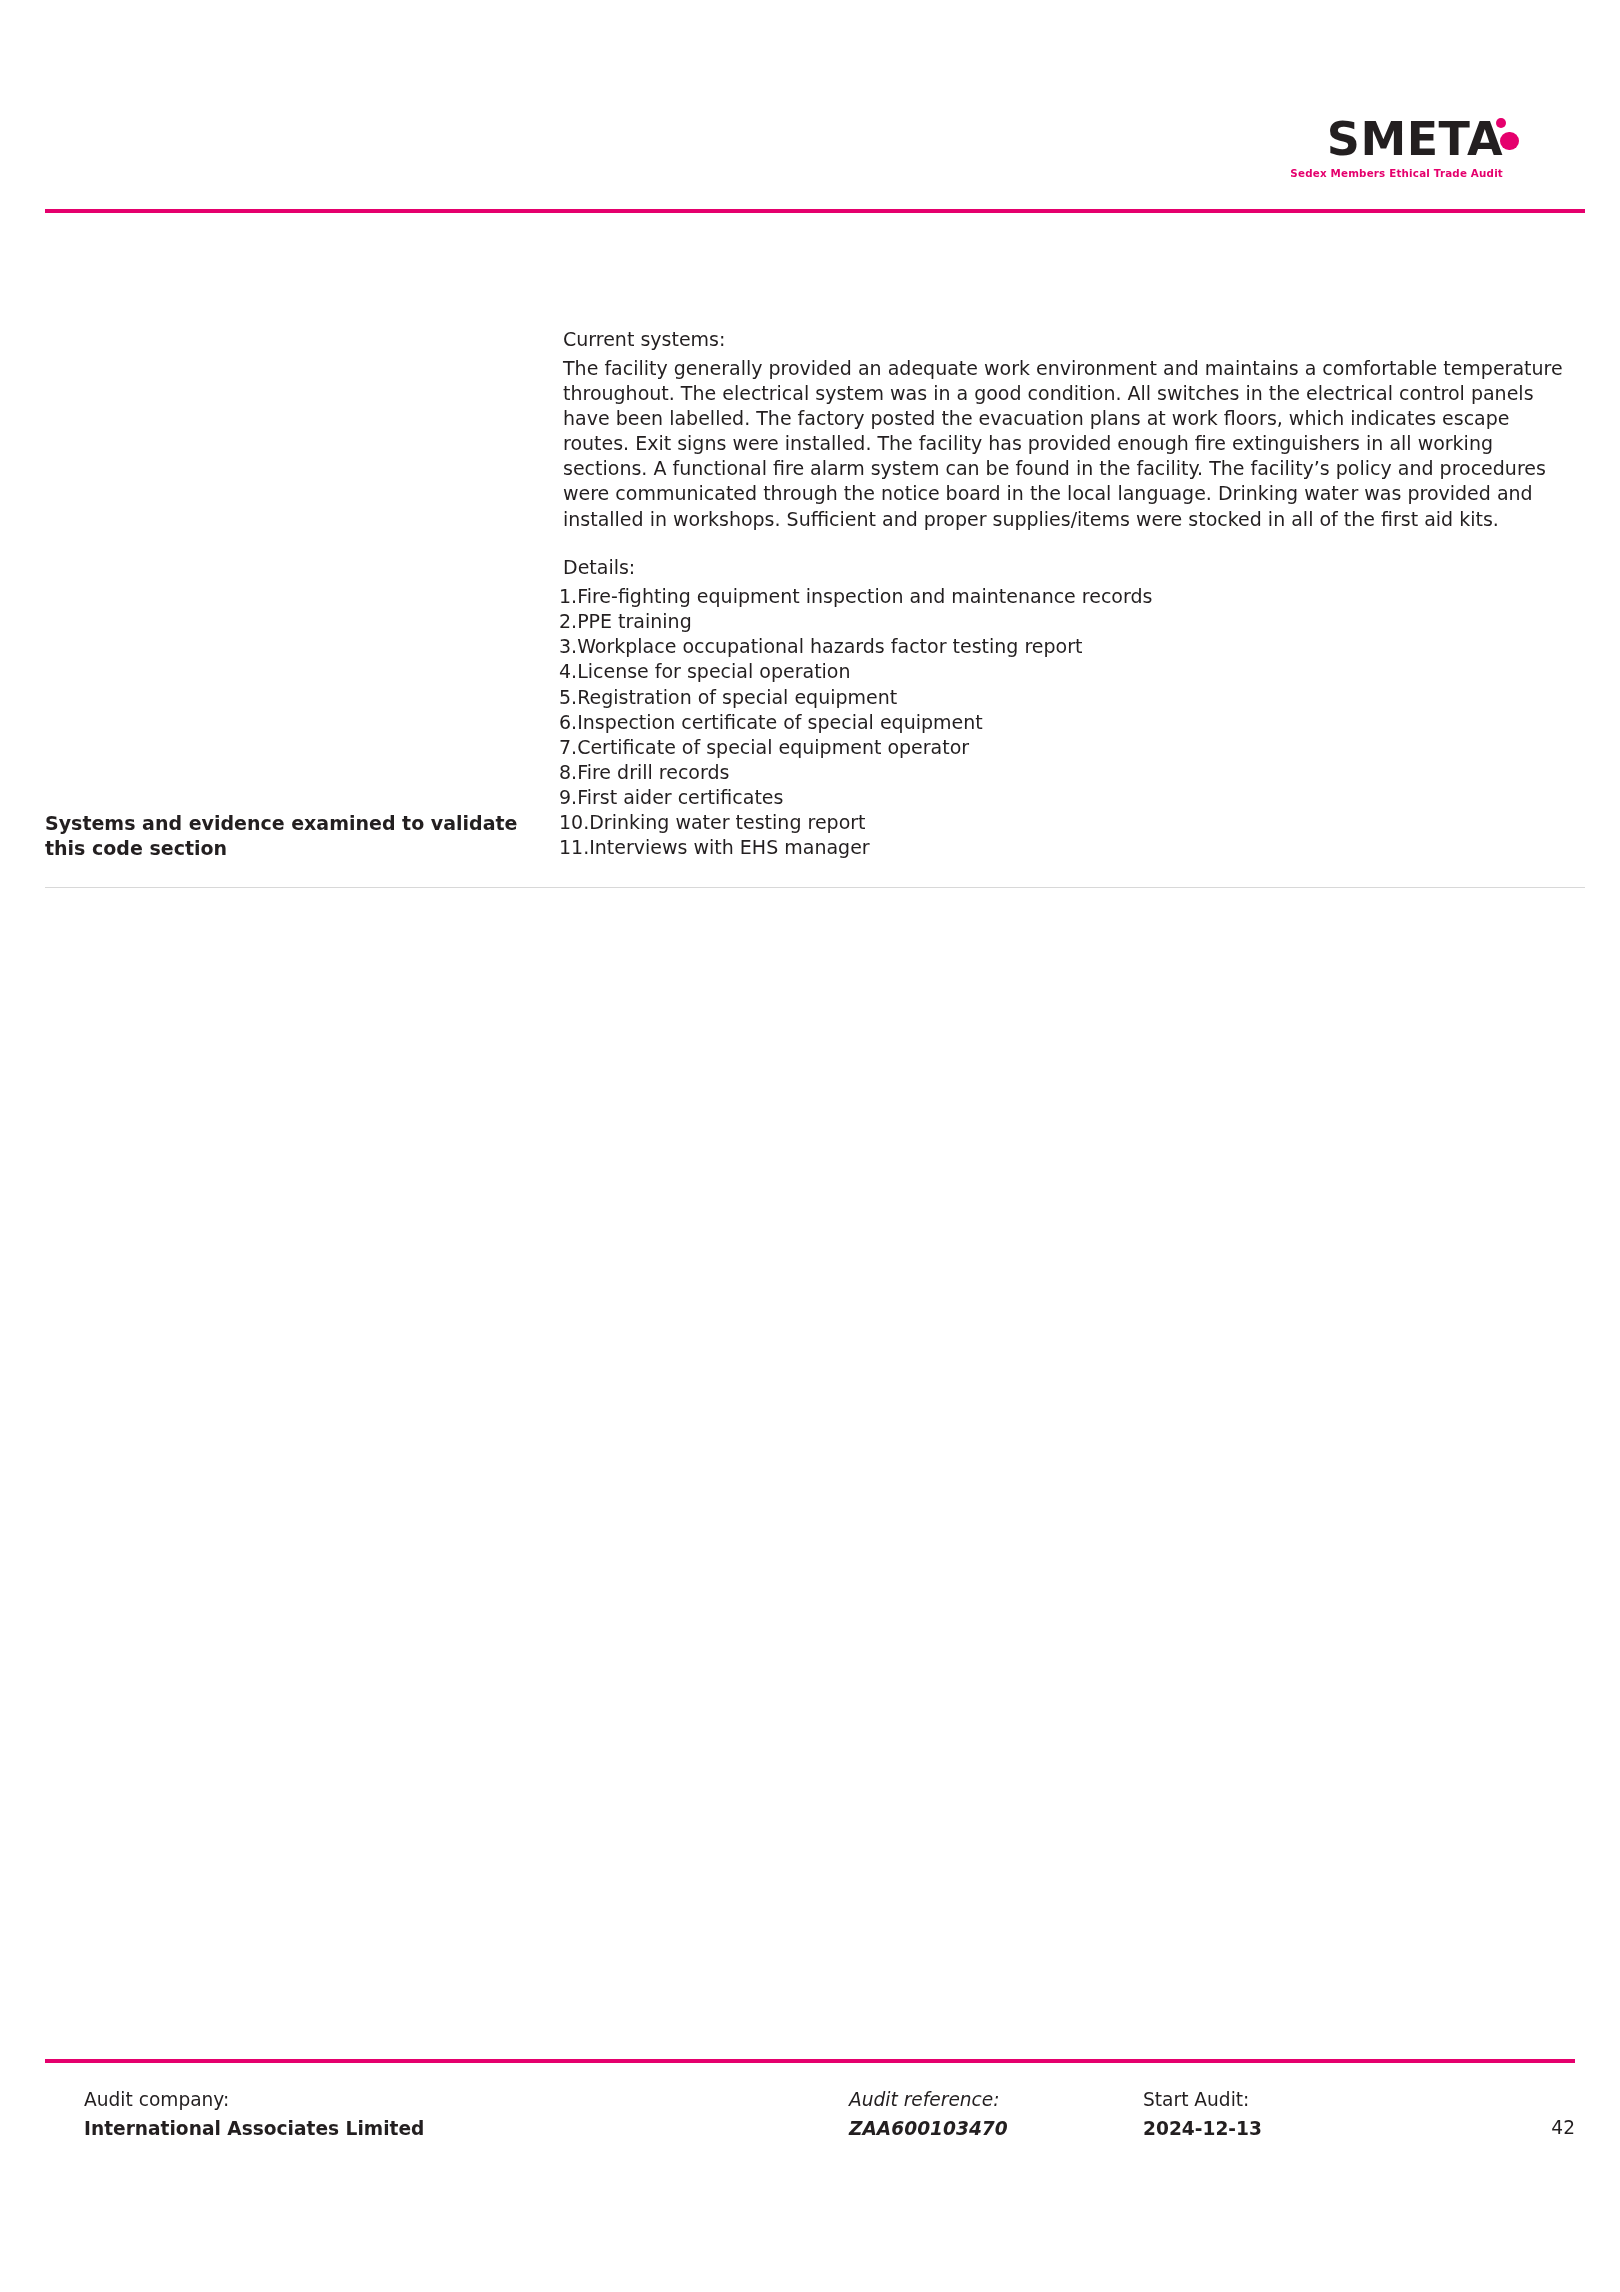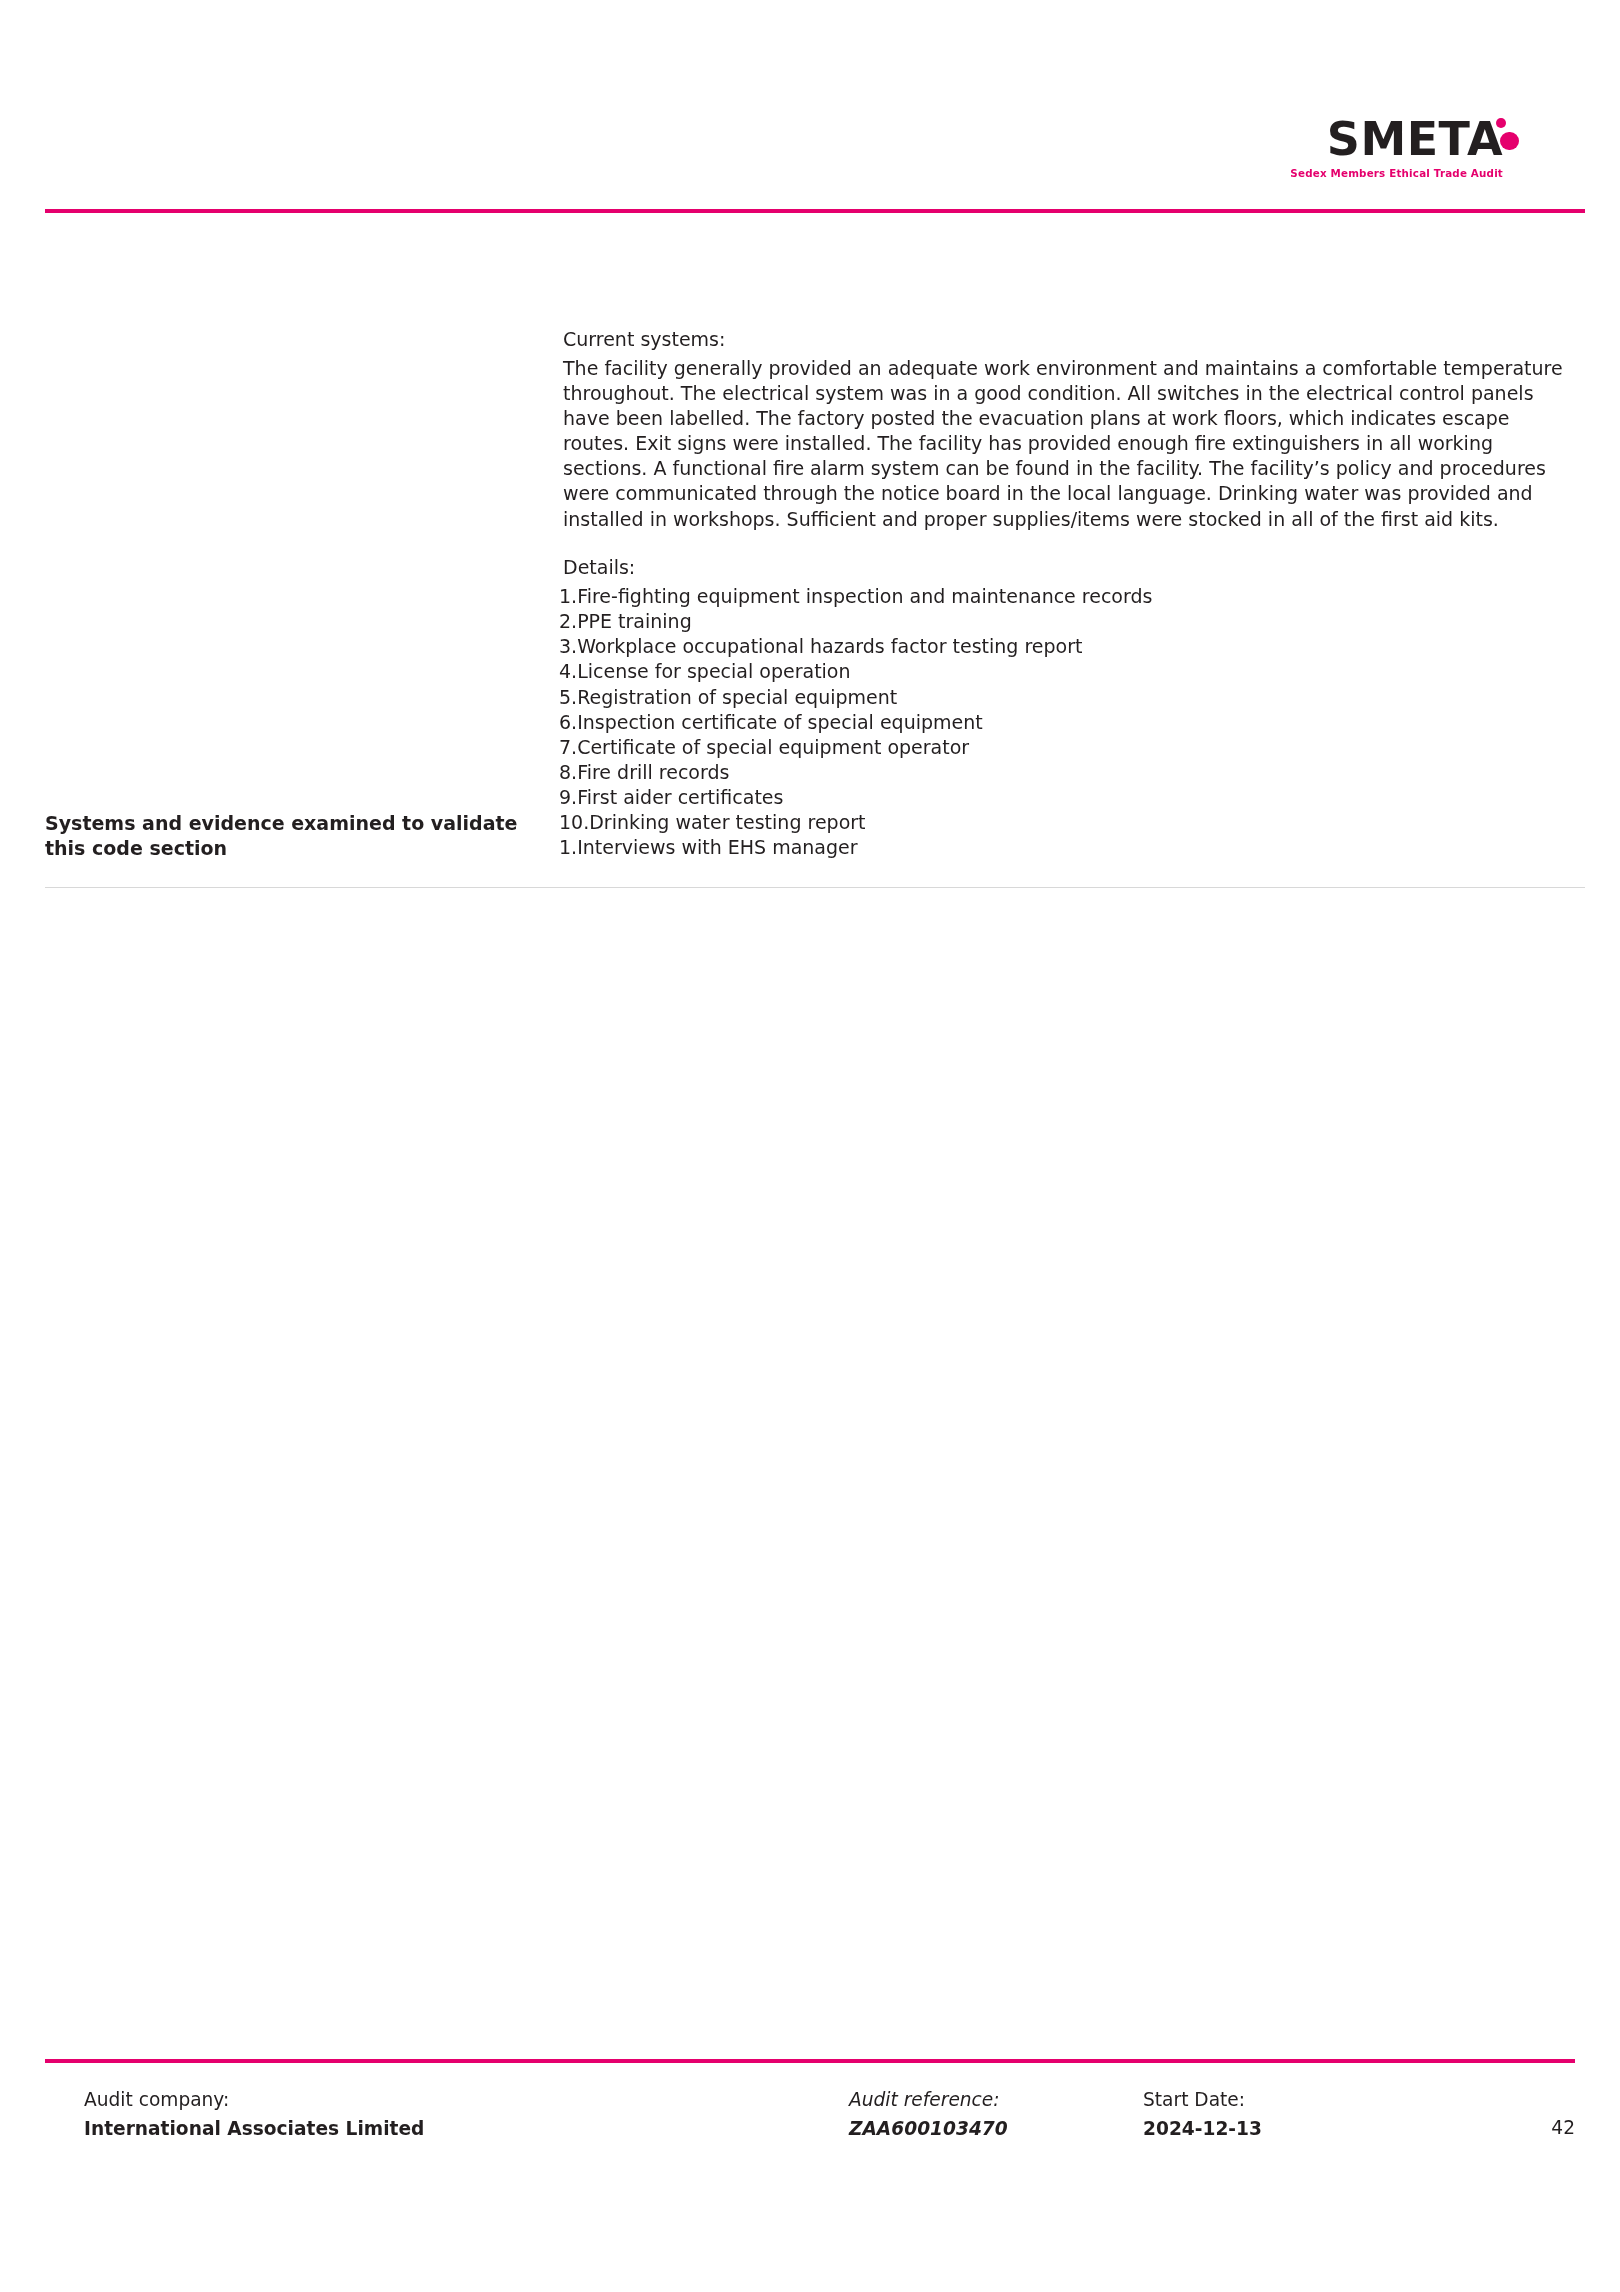--- a/index.html
+++ b/index.html
@@ -197,39 +197,39 @@
           <li>1.Fire-fighting equipment inspection and maintenance records</li>
           <li>2.PPE training</li>
           <li>3.Workplace occupational hazards factor testing report</li>
           <li>4.License for special operation</li>
           <li>5.Registration of special equipment</li>
           <li>6.Inspection certificate of special equipment</li>
           <li>7.Certificate of special equipment operator</li>
           <li>8.Fire drill records</li>
           <li>9.First aider certificates</li>
           <li>10.Drinking water testing report</li>
-          <li>1.Interviews with EHS manager</li>
+          <li>11.Interviews with EHS manager</li>
         </ul>
       </div>
     </div>
   </div>
 
   <div class="footer">
     <div class="footer-rule"></div>
     <div class="footer-inner">
       <div class="f-col f-company">
         <div class="f-head">Audit company:</div>
         <div class="f-val">International Associates Limited</div>
       </div>
       <div class="f-col f-ref">
         <div class="f-head">Audit reference:</div>
         <div class="f-val">ZAA600103470</div>
       </div>
       <div class="f-col f-date">
-        <div class="f-head">Start Date:</div>
+        <div class="f-head">Start Audit:</div>
         <div class="f-val">2024-12-13</div>
       </div>
       <div class="f-page">42</div>
     </div>
   </div>
 
 </div>
 
 
 </body></html>

